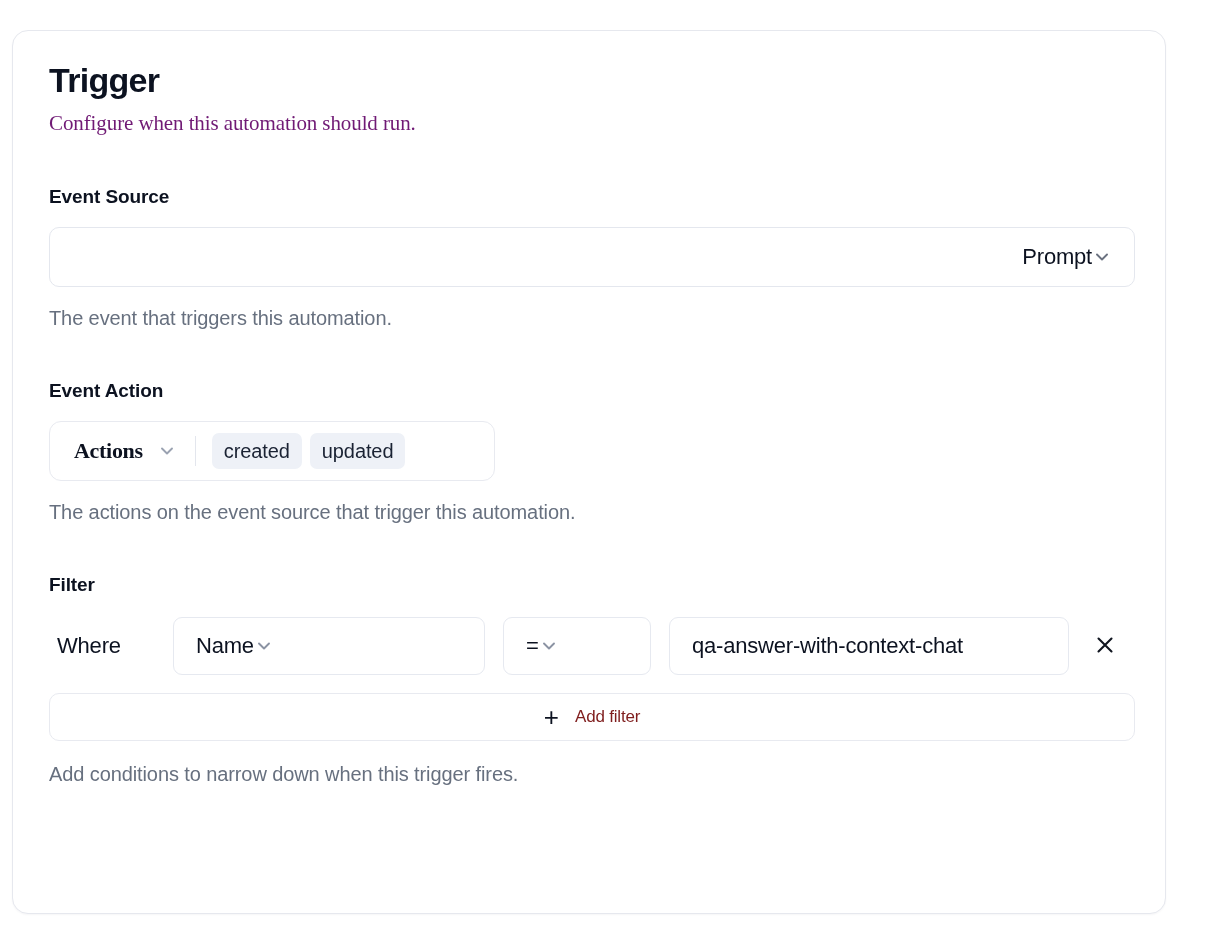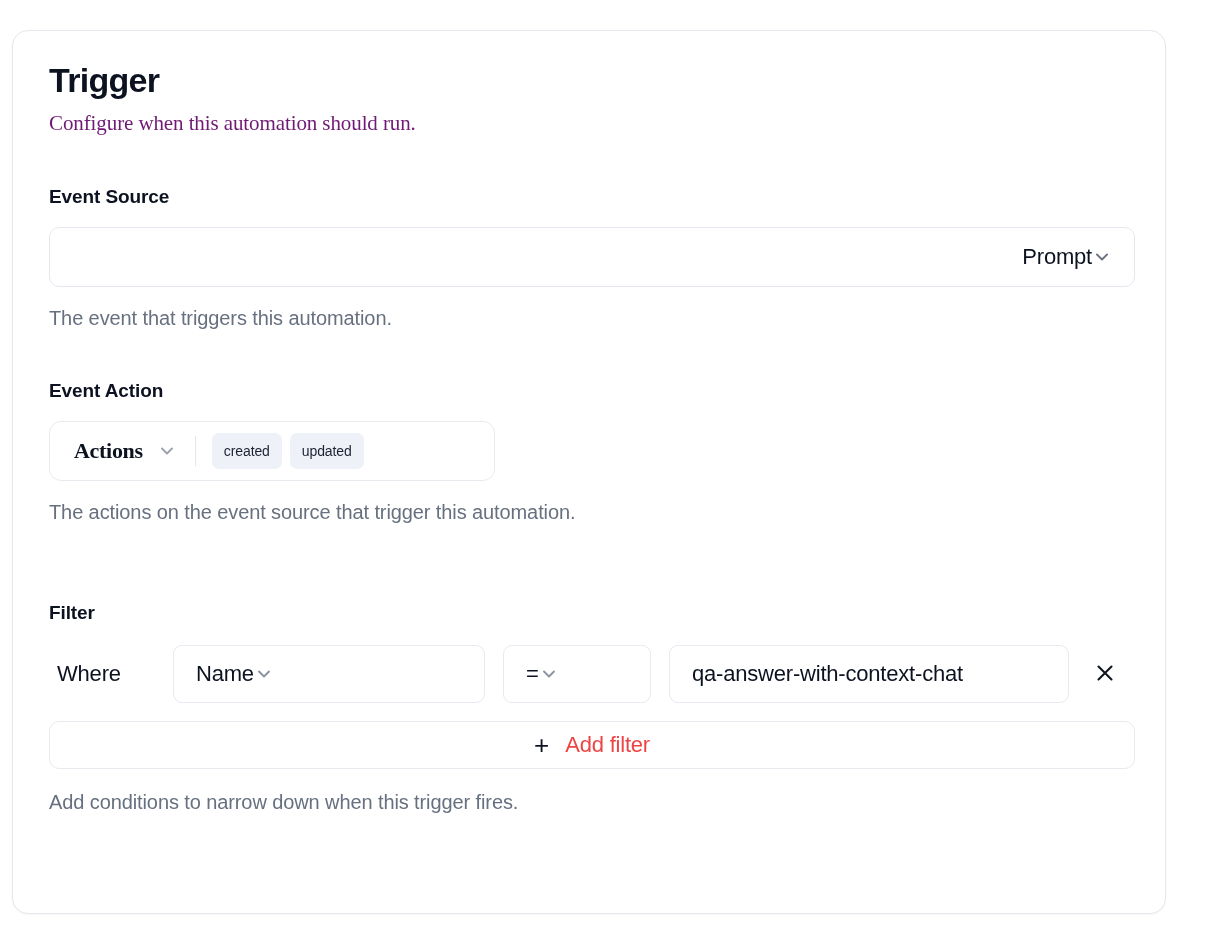--- a/index.html
+++ b/index.html
@@ -64,21 +64,21 @@
   .help-text {
     font-size: 20px;
     line-height: 26px;
     color: #67707f;
     letter-spacing: -0.1px;
   }
 
   
   .section-event-source { margin-top: 48px; }
   .section-event-action { margin-top: 48px; }
-  .section-filter       { margin-top: 76px; }
+  .section-filter       { margin-top: 48px; }
 
   
   .select-wide {
     margin-top: 18px;
     width: 1086px;
     height: 60px;
     border: 1px solid #e4e7ee;
     border-radius: 10px;
     background: #ffffff;
     display: flex;
@@ -138,21 +138,21 @@
   }
   .chips {
     display: flex;
     align-items: center;
     gap: 8px;
   }
   .chip {
     background: #eef1f7;
     border-radius: 7px;
     padding: 7px 12px;
-    font-size: 14px;
+    font-size: 20px;
     line-height: 22px;
     color: #1a2233;
     letter-spacing: -0.1px;
     cursor: pointer;
   }
 
   
   .filter-row {
     margin-top: 20px;
     display: flex;
@@ -214,22 +214,22 @@
     gap: 16px;
     cursor: pointer;
   }
   .add-filter .plus {
     font-size: 26px;
     line-height: 26px;
     color: #0c1220;
     font-weight: 400;
   }
   .add-filter .label {
-    font-size: 22px;
-    color: #ef4444;
+    font-size: 17px;
+    color: #7f1d1d;
     letter-spacing: -0.2px;
   }
 
   .filter-help { margin-top: 20px; }
 </style>
 </head>
 <body>
 
 <div class="page">
 

